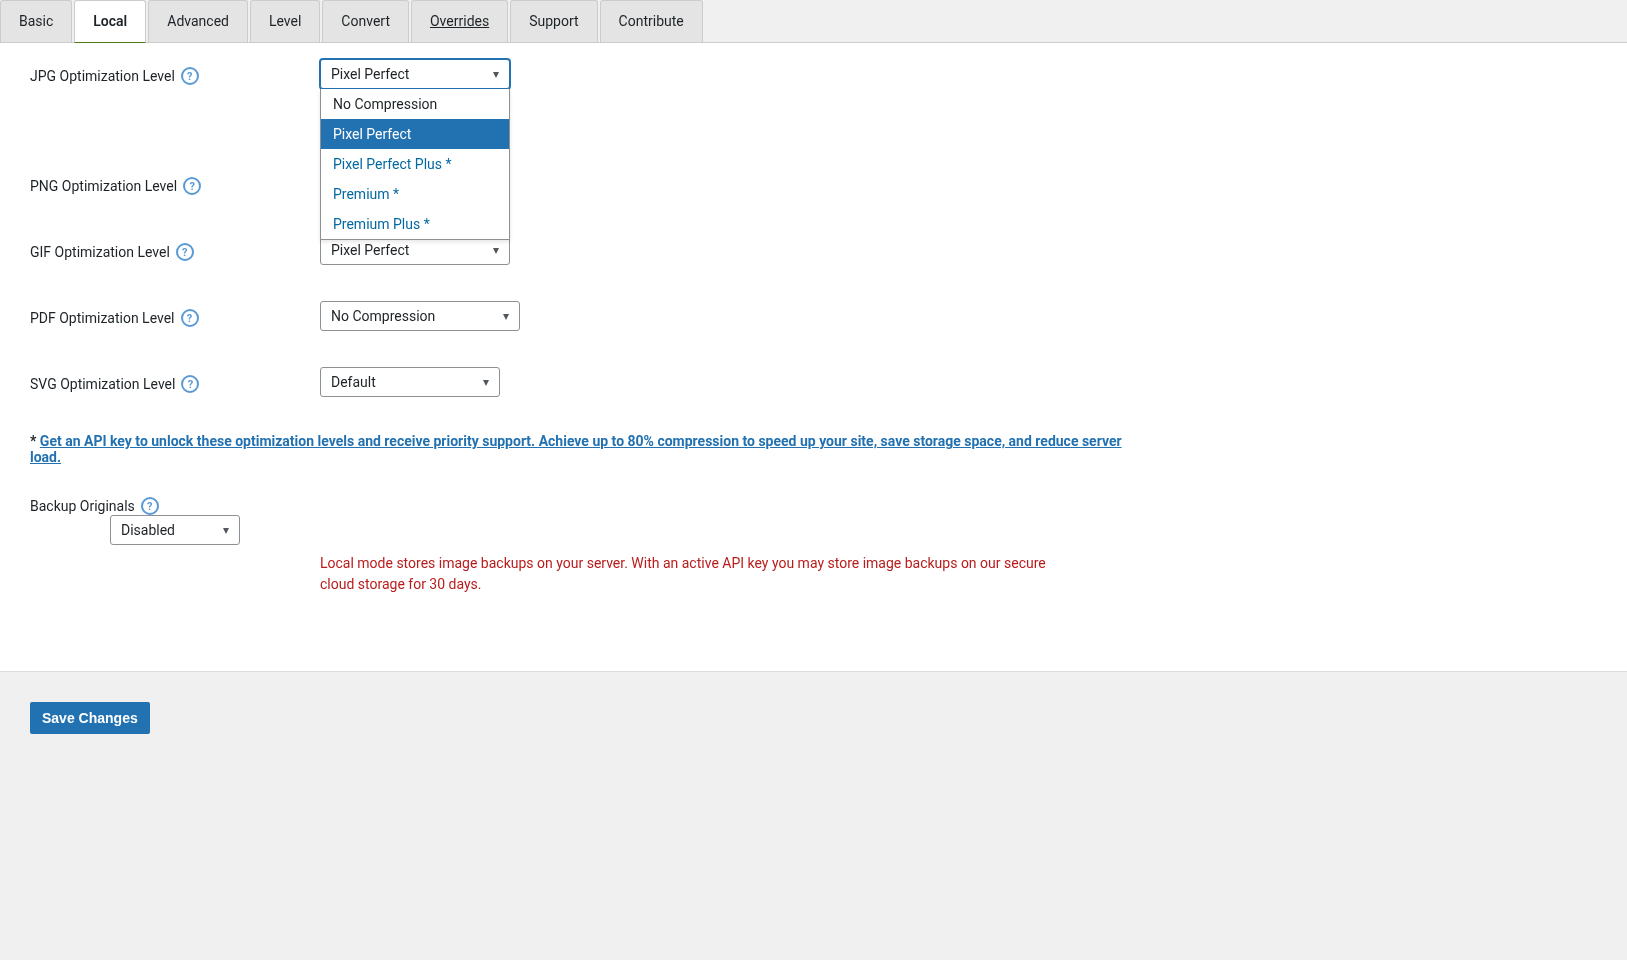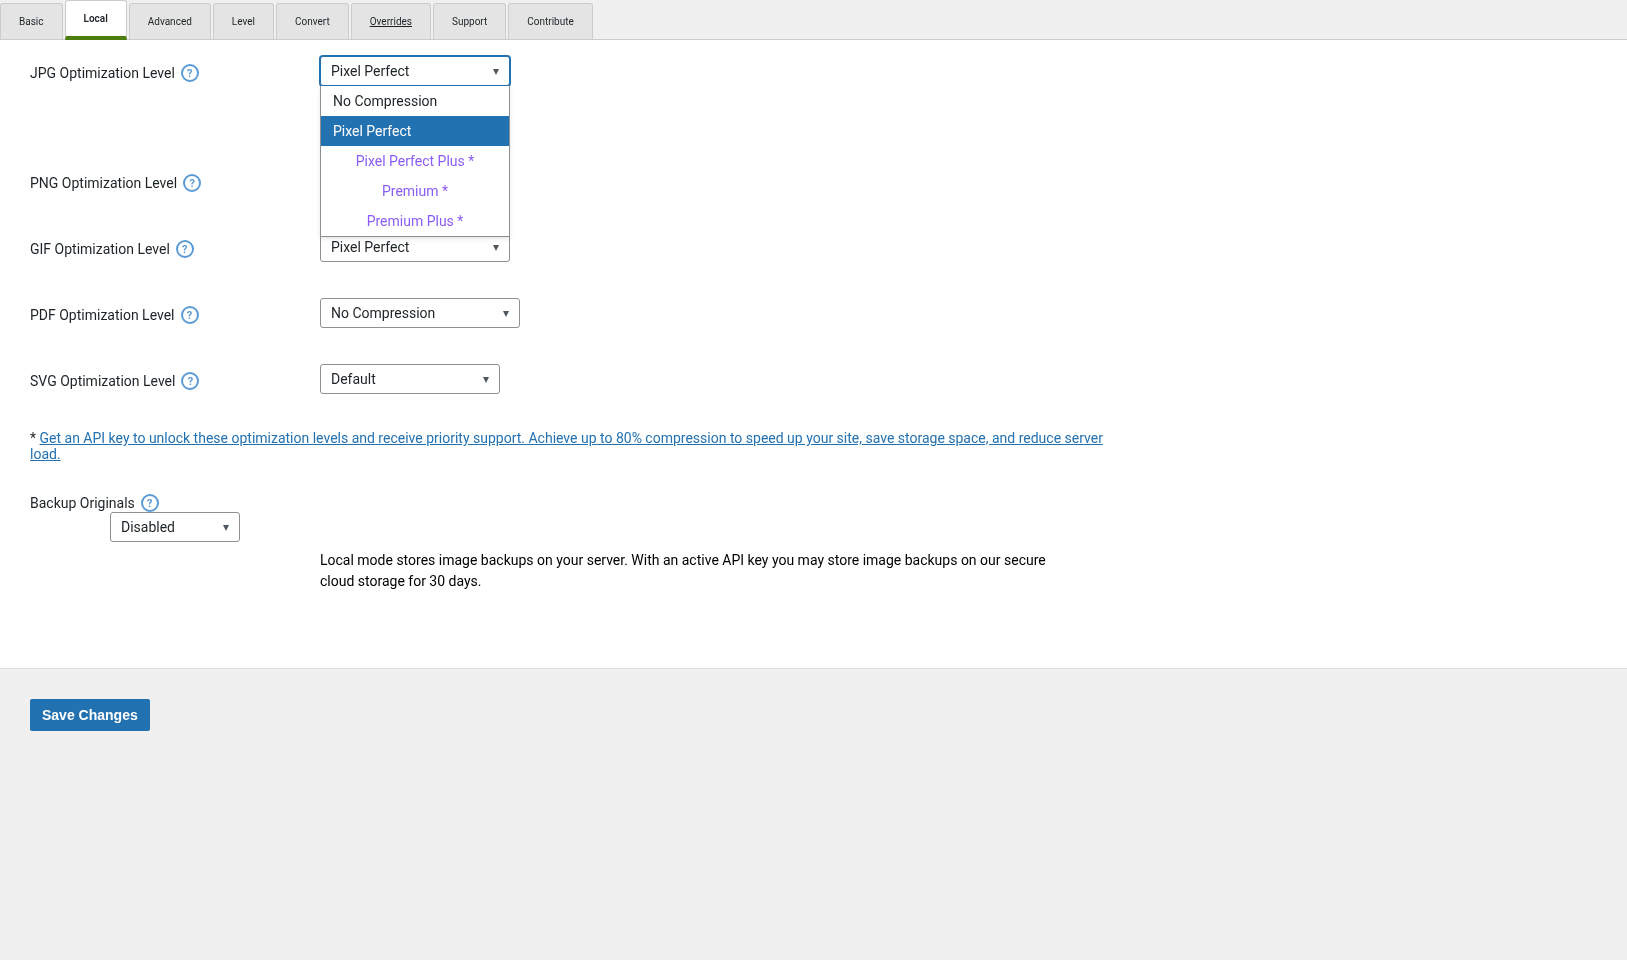--- a/index.html
+++ b/index.html
@@ -22,30 +22,30 @@
       border-bottom: 1px solid #ccc;
       padding: 0 0 0 0;
       gap: 0;
     }
     .tab {
       padding: 10px 18px;
       background: #e4e4e4;
       border: 1px solid #ccc;
       border-bottom: none;
       cursor: pointer;
-      font-size: 10px;
+      font-size: 14px;
       color: #1d2327;
       margin-right: 2px;
       border-radius: 3px 3px 0 0;
       line-height: 1.5;
       user-select: none;
     }
     .tab.active {
       background: #fff;
-      border-bottom: 4px solid #4d7c0f;
+      border-bottom: 1px solid #4d7c0f;
       font-weight: 600;
       margin-bottom: -1px;
       z-index: 1;
     }
     .tab.underlined {
       text-decoration: underline;
     }
     
     .content {
       background: #fff;
@@ -128,49 +128,49 @@
       padding: 7px 12px;
       cursor: pointer;
       font-size: 14px;
       color: #1d2327;
     }
     .dropdown-item.selected {
       background: #2271b1;
       color: #fff;
     }
     .dropdown-item.disabled-opt {
-      color: #8b5cf6;
-      text-align: center;
+      color: #0369a1;
     }
     
     .gif-select-wrap {
       margin-top: 0;
     }
     
     .info-section {
       margin-bottom: 30px;
       padding-left: 0;
     }
     .api-link-line {
       font-size: 14px;
       color: #1d2327;
       margin-bottom: 8px;
+      font-weight: bold;
     }
     .api-link-line a {
       color: #2271b1;
       text-decoration: underline;
     }
     .info-text {
       font-size: 14px;
       color: #50575e;
     }
     
     .backup-desc {
       font-size: 14px;
-      color: #000000;
+      color: #b91c1c;
       max-width: 760px;
       margin-top: 8px;
       line-height: 1.5;
     }
     
     .save-btn {
       background: #2271b1;
       color: #fff;
       border: none;
       padding: 8px 12px;

